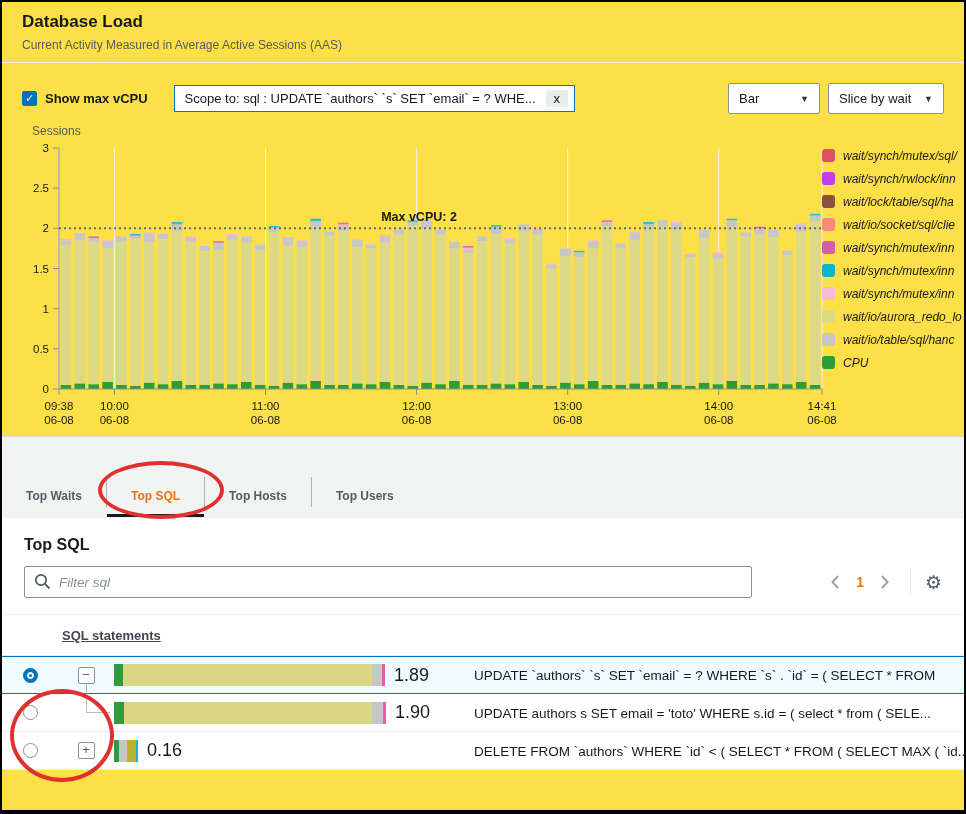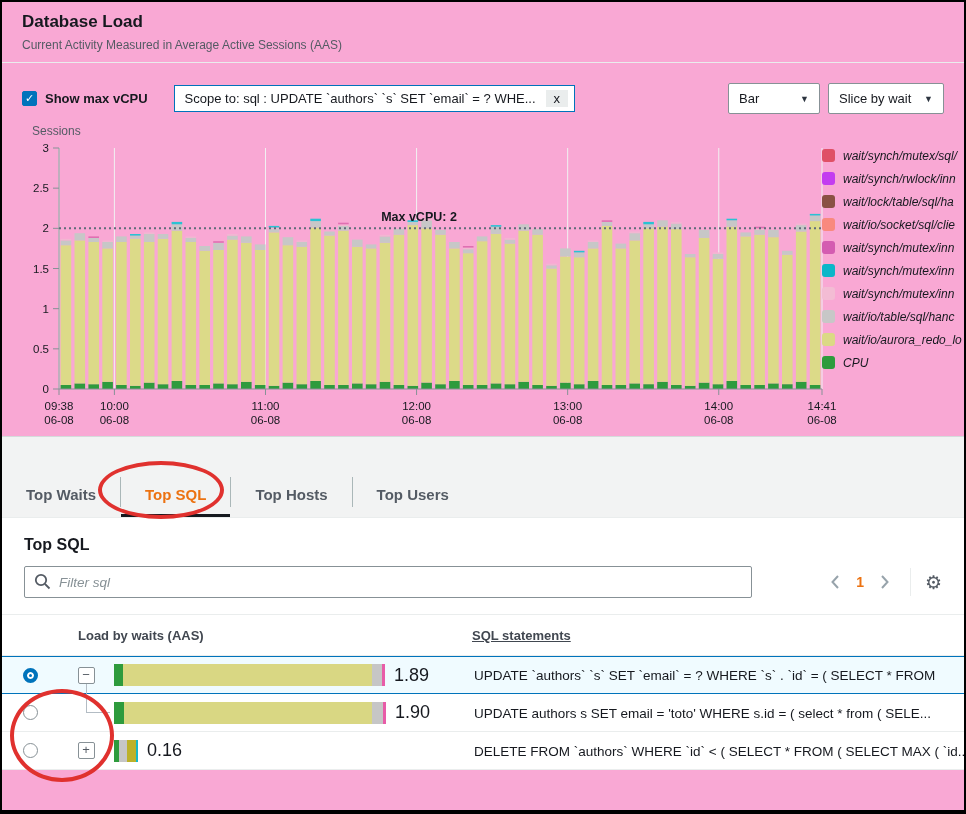--- a/index.html
+++ b/index.html
@@ -1,18 +1,18 @@
 <!DOCTYPE html>
 <html><head>
 <meta charset="utf-8">
 <style>
   * { box-sizing: border-box; margin: 0; padding: 0; }
   html,body { background:#fff; font-family:"Liberation Sans", sans-serif; }
   .page {
-    position:relative; width:966px; height:814px; background:#f9a8d4;
+    position:relative; width:966px; height:814px; background:#fde047;
     border:2px solid #000; border-bottom-width:4px; overflow:hidden;
     color:#16191f;
   }
   
   .hdr { padding:10px 20px 10px 20px; border-bottom:1px solid #eaeded; }
   .hdr h1 { font-size:17px; font-weight:700; color:#16191f; }
   .hdr .sub { font-size:12px; color:#545b64; margin-top:6px; }
   
   .controls { display:flex; align-items:center; padding:20px 20px 8px 20px; }
   .chk-wrap { display:flex; align-items:center; gap:8px; }
@@ -32,21 +32,21 @@
   
   .chart-section { position:relative; height:312px; }
   .y-title { font-size:12px; color:#545b64; margin:2px 0 0 30px; }
   .legend { position:absolute; top:20px; left:820px; width:142px; overflow:hidden; }
   .legend-item { display:flex; align-items:center; height:23px; white-space:nowrap; }
   .legend-swatch { flex:0 0 13px; width:13px; height:13px; border-radius:3px; margin-right:8px; }
   .legend-label { font-size:12px; color:#16191f;font-style:italic; }
   
   .tabs-band { border-top:1px solid #d5dbdb; border-bottom:1px solid #eaeded;
     background:#f2f3f3; height:82px; display:flex; align-items:flex-end; padding:0 0 0 24px; }
-  .tab { font-size:15px; font-weight:700; color:#545b64; padding:0 24px 14px 24px; cursor:pointer;margin-top:24px; }
+  .tab { font-size:12px; font-weight:700; color:#545b64; padding:0 24px 14px 24px; cursor:pointer;margin-top:24px; }
   .tab:first-child { padding-left:0; }
   .tab.active { color:#ec7211; border-bottom:3px solid #16191f; padding-bottom:11px; }
   .tab-divider { width:1px; background:#aab7b8; height:30px; margin-bottom:10px; }
   
   .sql-panel { background:#fff; }
   .sql-heading { font-size:16px; font-weight:700; padding:18px 22px 12px 22px; }
   .filter-row { display:flex; align-items:center; padding:0 22px; }
   .filter-box { position:relative; width:728px; }
   .filter-box input { width:100%; height:32px; border:1px solid #879196; border-radius:2px;
     padding:0 10px 0 34px; font-size:13.5px; font-family:"Liberation Sans",sans-serif; color:#16191f; }
@@ -391,26 +391,26 @@
         </div>
         <div class="legend-item">
           <span class="legend-swatch" style="background: rgb(12, 182, 201);"></span>
           <span class="legend-label">wait/synch/mutex/inn</span>
         </div>
         <div class="legend-item">
           <span class="legend-swatch" style="background: rgb(243, 188, 212);"></span>
           <span class="legend-label">wait/synch/mutex/inn</span>
         </div>
         <div class="legend-item">
+          <span class="legend-swatch" style="background: rgb(219, 217, 133);"></span>
+          <span class="legend-label">wait/io/aurora_redo_lo</span>
+        </div>
+        <div class="legend-item">
           <span class="legend-swatch" style="background: rgb(199, 199, 199);"></span>
           <span class="legend-label">wait/io/table/sql/hanc</span>
-        </div>
-        <div class="legend-item">
-          <span class="legend-swatch" style="background: rgb(219, 217, 133);"></span>
-          <span class="legend-label">wait/io/aurora_redo_lo</span>
         </div>
         <div class="legend-item">
           <span class="legend-swatch" style="background: rgb(46, 155, 61);"></span>
           <span class="legend-label">CPU</span>
         </div>
       </div>
   </div>
 
   <div class="tabs-band" id="tabs">
       <div class="tab">Top Waits</div>
@@ -446,21 +446,20 @@
           </svg>
         </button>
         <div class="pg-divider"></div>
         <button class="gear-btn">⚙</button>
       </div>
     </div>
 
     <div class="tbl">
       <div class="tbl-head">
         <div></div>
-        <div class="th load">Load by waits (AAS)</div>
         <div class="th sql">SQL statements</div>
       </div>
       <div class="rows-wrap" id="rows">
 
       <div class="row selected">
             <div>
               <div class="radio checked"></div>
             </div>
             <div>
               <div class="expander">−</div>

